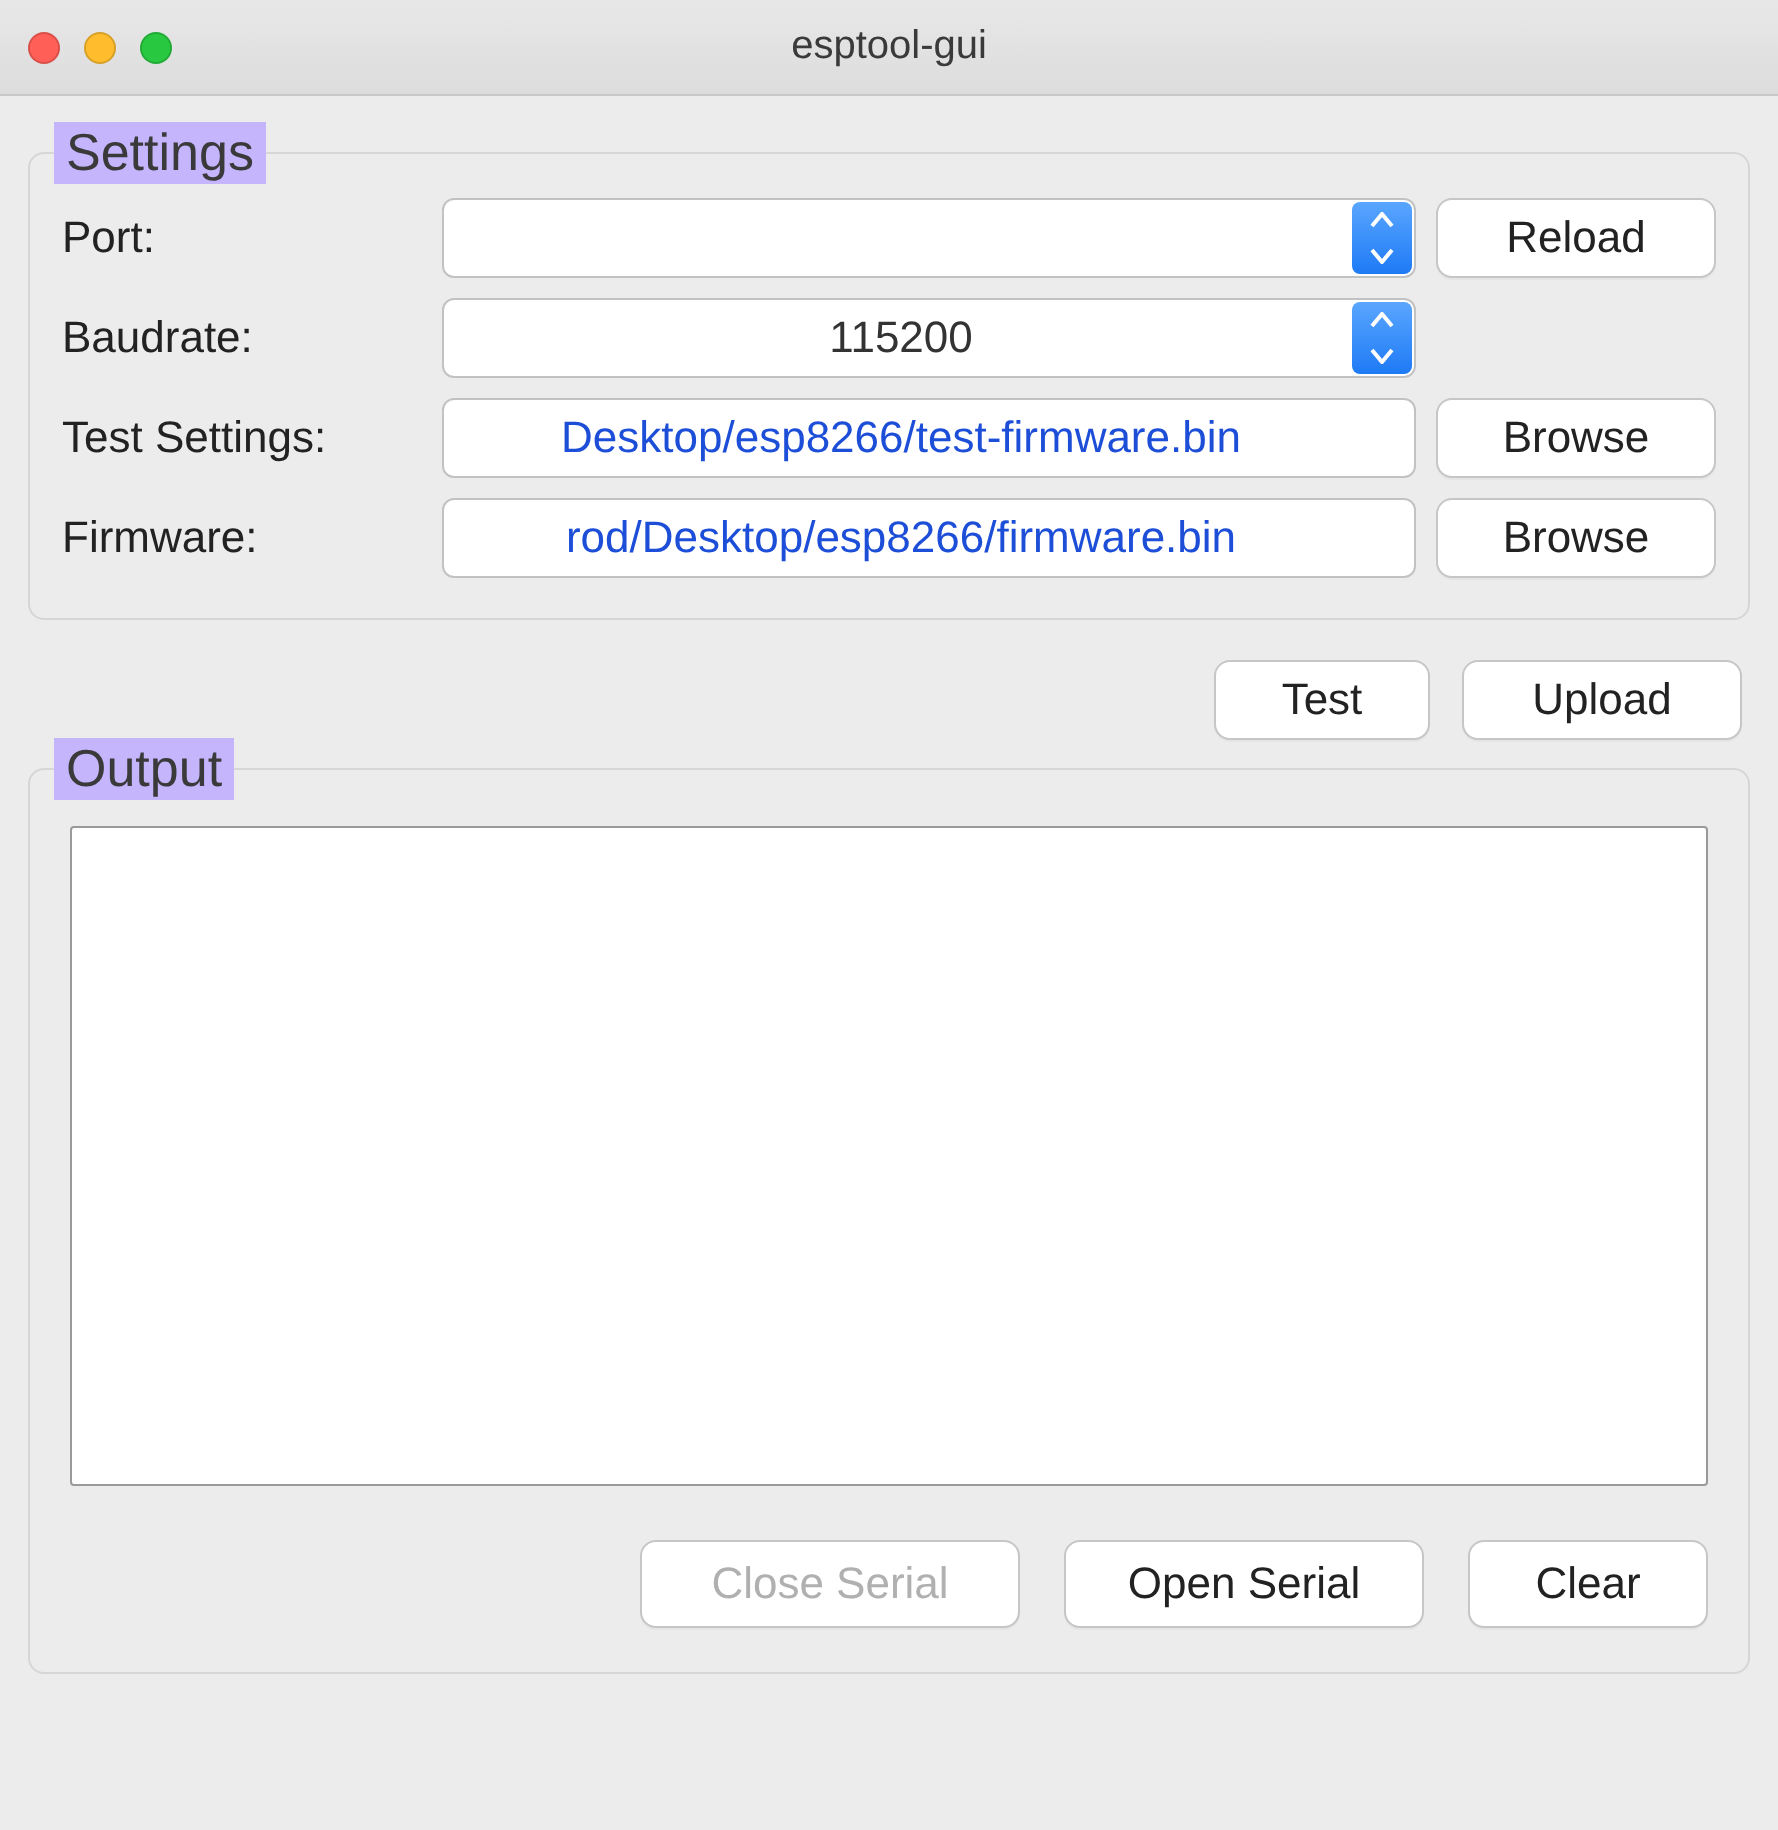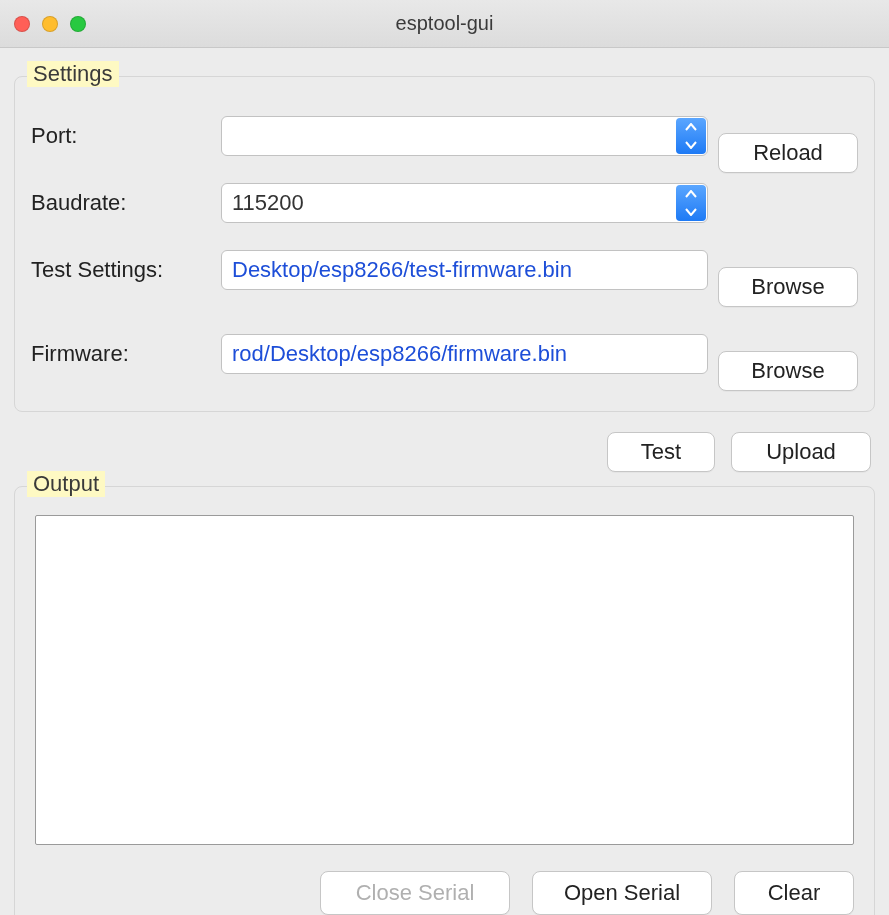--- a/index.html
+++ b/index.html
@@ -32,23 +32,23 @@
     border: 1px solid #d6d6d6;
     border-radius: 8px;
     margin-top: 18px;
     padding: 22px 16px 20px 16px;
     background: #ececec;
   }
   .legend {
     position: absolute;
     top: -16px;
     left: 12px;
-    background: #fef9c3;
+    background: #c4b5fd;
     padding: 0 6px;
-    font-size: 22px;
+    font-size: 26px;
     color: #3a3a3a;
   }
 
   .settings-grid {
     display: grid;
     grid-template-columns: 180px 1fr 140px;
     column-gap: 8px;
     row-gap: 16px;
     align-items: center;
     gap: 10px;
@@ -59,21 +59,21 @@
     height: 40px;
     font-size: 22px;
     border: 1px solid #c2c2c2;
     border-radius: 6px;
     background: #fff;
     padding: 0 38px 0 10px;
     width: 100%;
     color: #333;
     position: relative;
     display: flex; align-items: center;
-    overflow: hidden; white-space: nowrap;
+    overflow: hidden; white-space: nowrap; justify-content: center;
   }
   .textinput.muted { color: #1d4ed8; }
   .select-wrap, .input-wrap { position: relative; }
 
   .stepper {
     position: absolute; right: 2px; top: 2px; bottom: 2px; width: 30px;
     background: linear-gradient(#5aa6ff, #1e7af5);
     border-radius: 4px;
     display: flex; flex-direction: column;
   }
@@ -85,21 +85,21 @@
     border: 1px solid #c6c6c6;
     border-radius: 8px;
     font-size: 22px;
     color: #222;
     height: 40px;
     padding: 0 18px;
     display: inline-flex; align-items: center; justify-content: center;
     box-shadow: 0 1px 0 rgba(0,0,0,0.03);
     cursor: default;
   }
-  .btn.full { width: 100%; margin-top: 34px; }
+  .btn.full { width: 100%; }
   .btn.disabled { color: #b0b0b0; }
 
   .action-row {
     display: flex; justify-content: flex-end; gap: 16px;
     margin: 20px 4px 14px 4px;
   }
 
   .output-panel {
     position: relative;
     border: 1px solid #d6d6d6;

